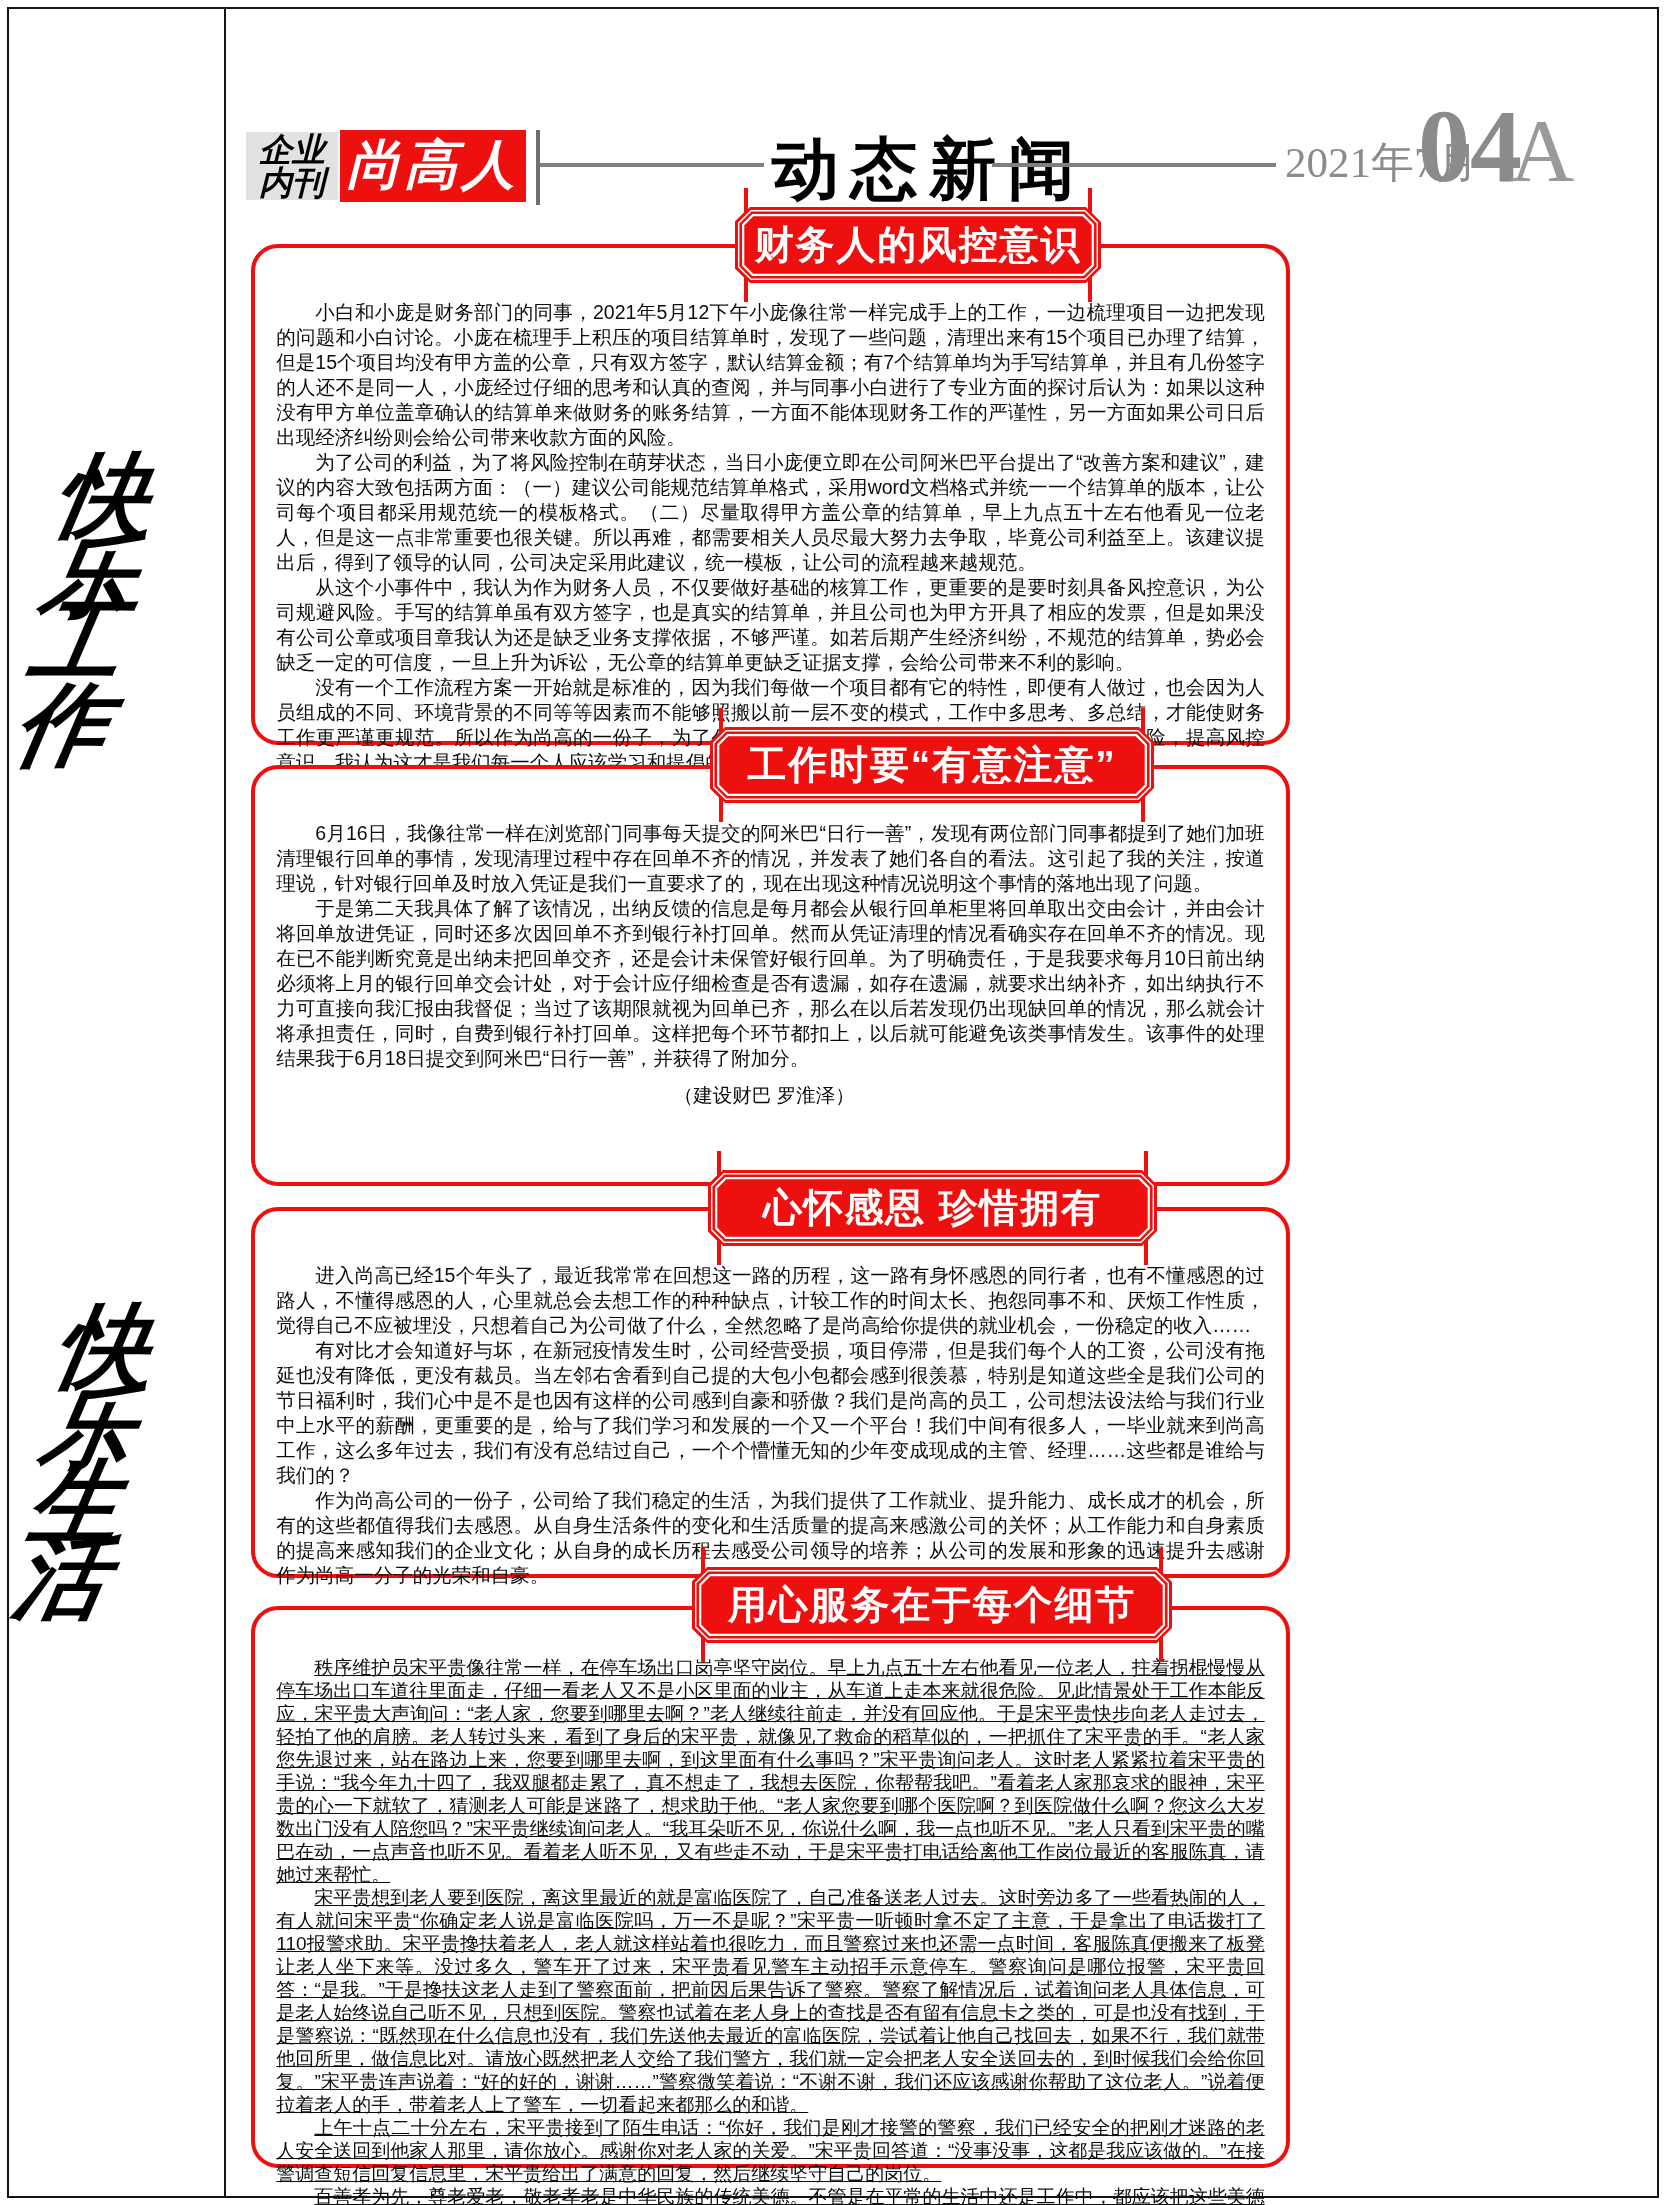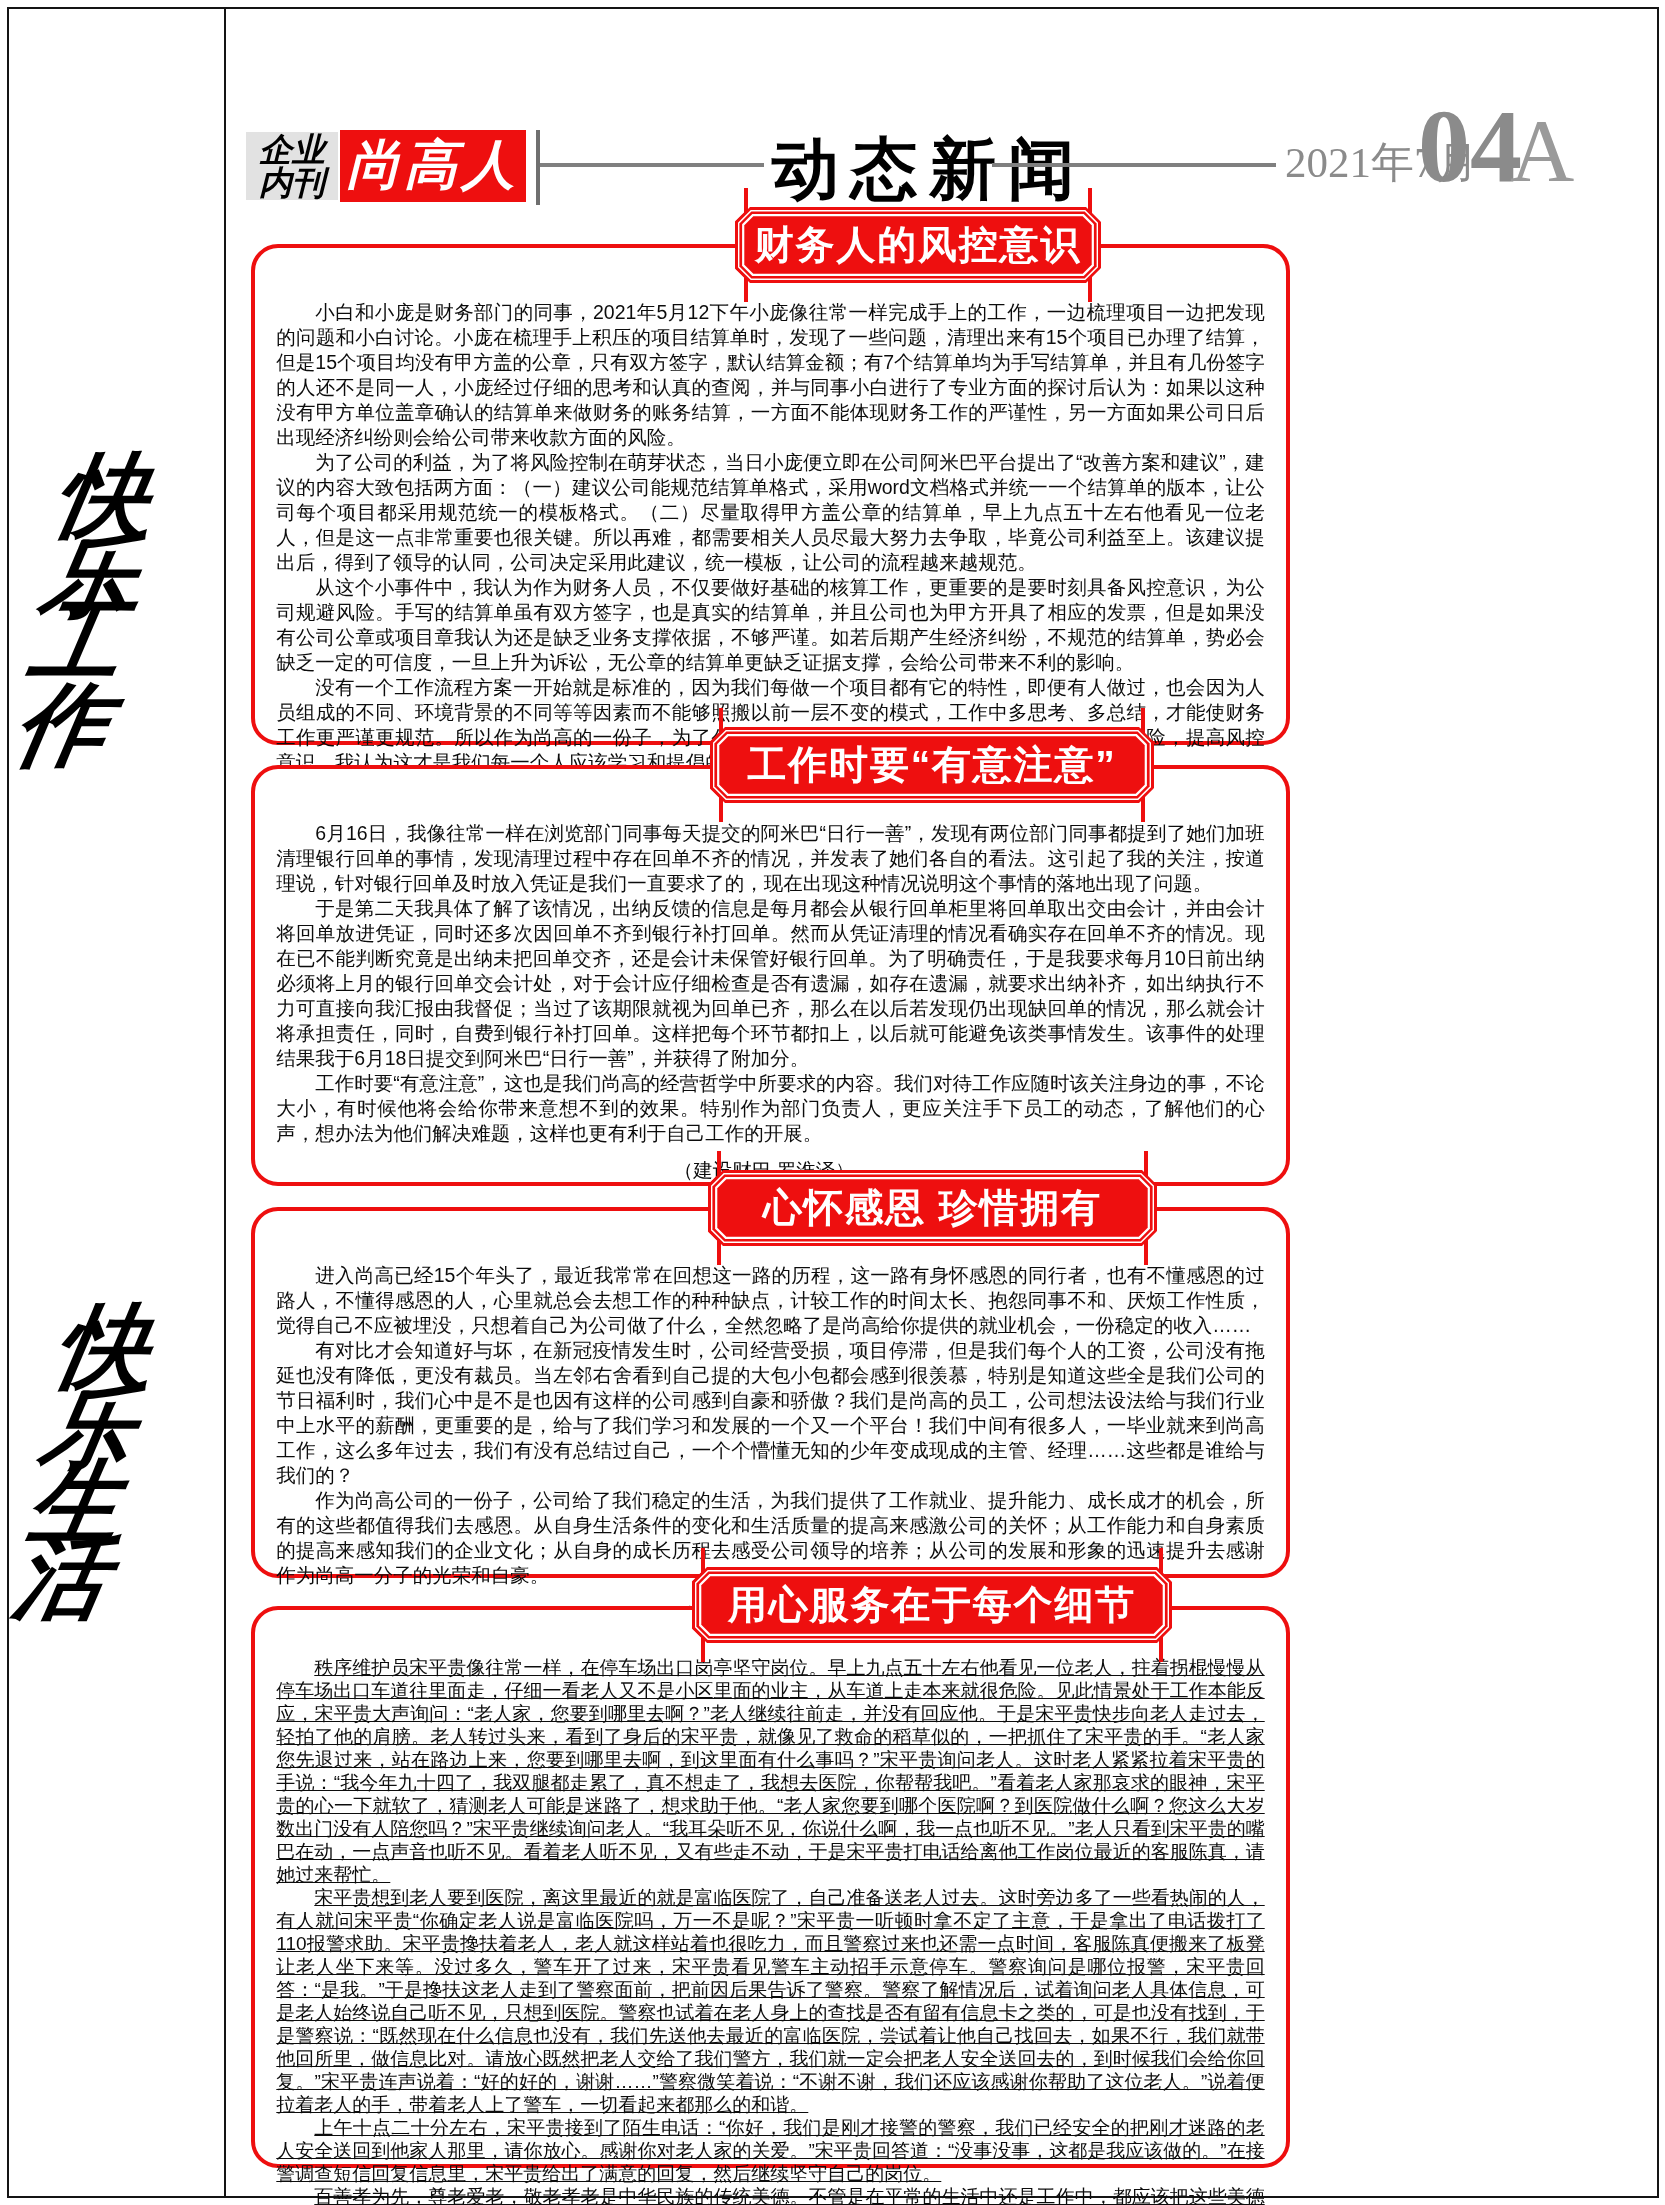--- a/index.html
+++ b/index.html
@@ -157,21 +157,20 @@
     <div class="oct l3"></div>
     <div class="oct l4"></div>
     <div class="oct l5"></div>
     <span class="banner-title">财务人的风控意识</span>
   </div>
 
   <section class="article-frame" id="frame-2">
     <div class="article-body">
       <p>6月16日，我像往常一样在浏览部门同事每天提交的阿米巴“日行一善”，发现有两位部门同事都提到了她们加班清理银行回单的事情，发现清理过程中存在回单不齐的情况，并发表了她们各自的看法。这引起了我的关注，按道理说，针对银行回单及时放入凭证是我们一直要求了的，现在出现这种情况说明这个事情的落地出现了问题。</p>
       <p>于是第二天我具体了解了该情况，出纳反馈的信息是每月都会从银行回单柜里将回单取出交由会计，并由会计将回单放进凭证，同时还多次因回单不齐到银行补打回单。然而从凭证清理的情况看确实存在回单不齐的情况。现在已不能判断究竟是出纳未把回单交齐，还是会计未保管好银行回单。为了明确责任，于是我要求每月10日前出纳必须将上月的银行回单交会计处，对于会计应仔细检查是否有遗漏，如存在遗漏，就要求出纳补齐，如出纳执行不力可直接向我汇报由我督促；当过了该期限就视为回单已齐，那么在以后若发现仍出现缺回单的情况，那么就会计将承担责任，同时，自费到银行补打回单。这样把每个环节都扣上，以后就可能避免该类事情发生。该事件的处理结果我于6月18日提交到阿米巴“日行一善”，并获得了附加分。</p>
-      <p>工作时要“有意注意”，这也是我们尚高的经营哲学中所要求的内容。我们对待工作应随时该关注身边的事，不论大小，有时候他将会给你带来意想不到的效果。特别作为部门负责人，更应关注手下员工的动态，了解他们的心声，想办法为他们解决难题，这样也更有利于自己工作的开展。</p>
       <div class="sig">（建设财巴  罗淮泽）</div>
     </div>
   </section>
   <div class="banner" id="banner-2">
     <span class="orn tl"></span>
     <span class="orn tr"></span>
     <span class="orn bl"></span>
     <span class="orn br"></span>
     <div class="oct l1"></div>
     <div class="oct l2"></div>

